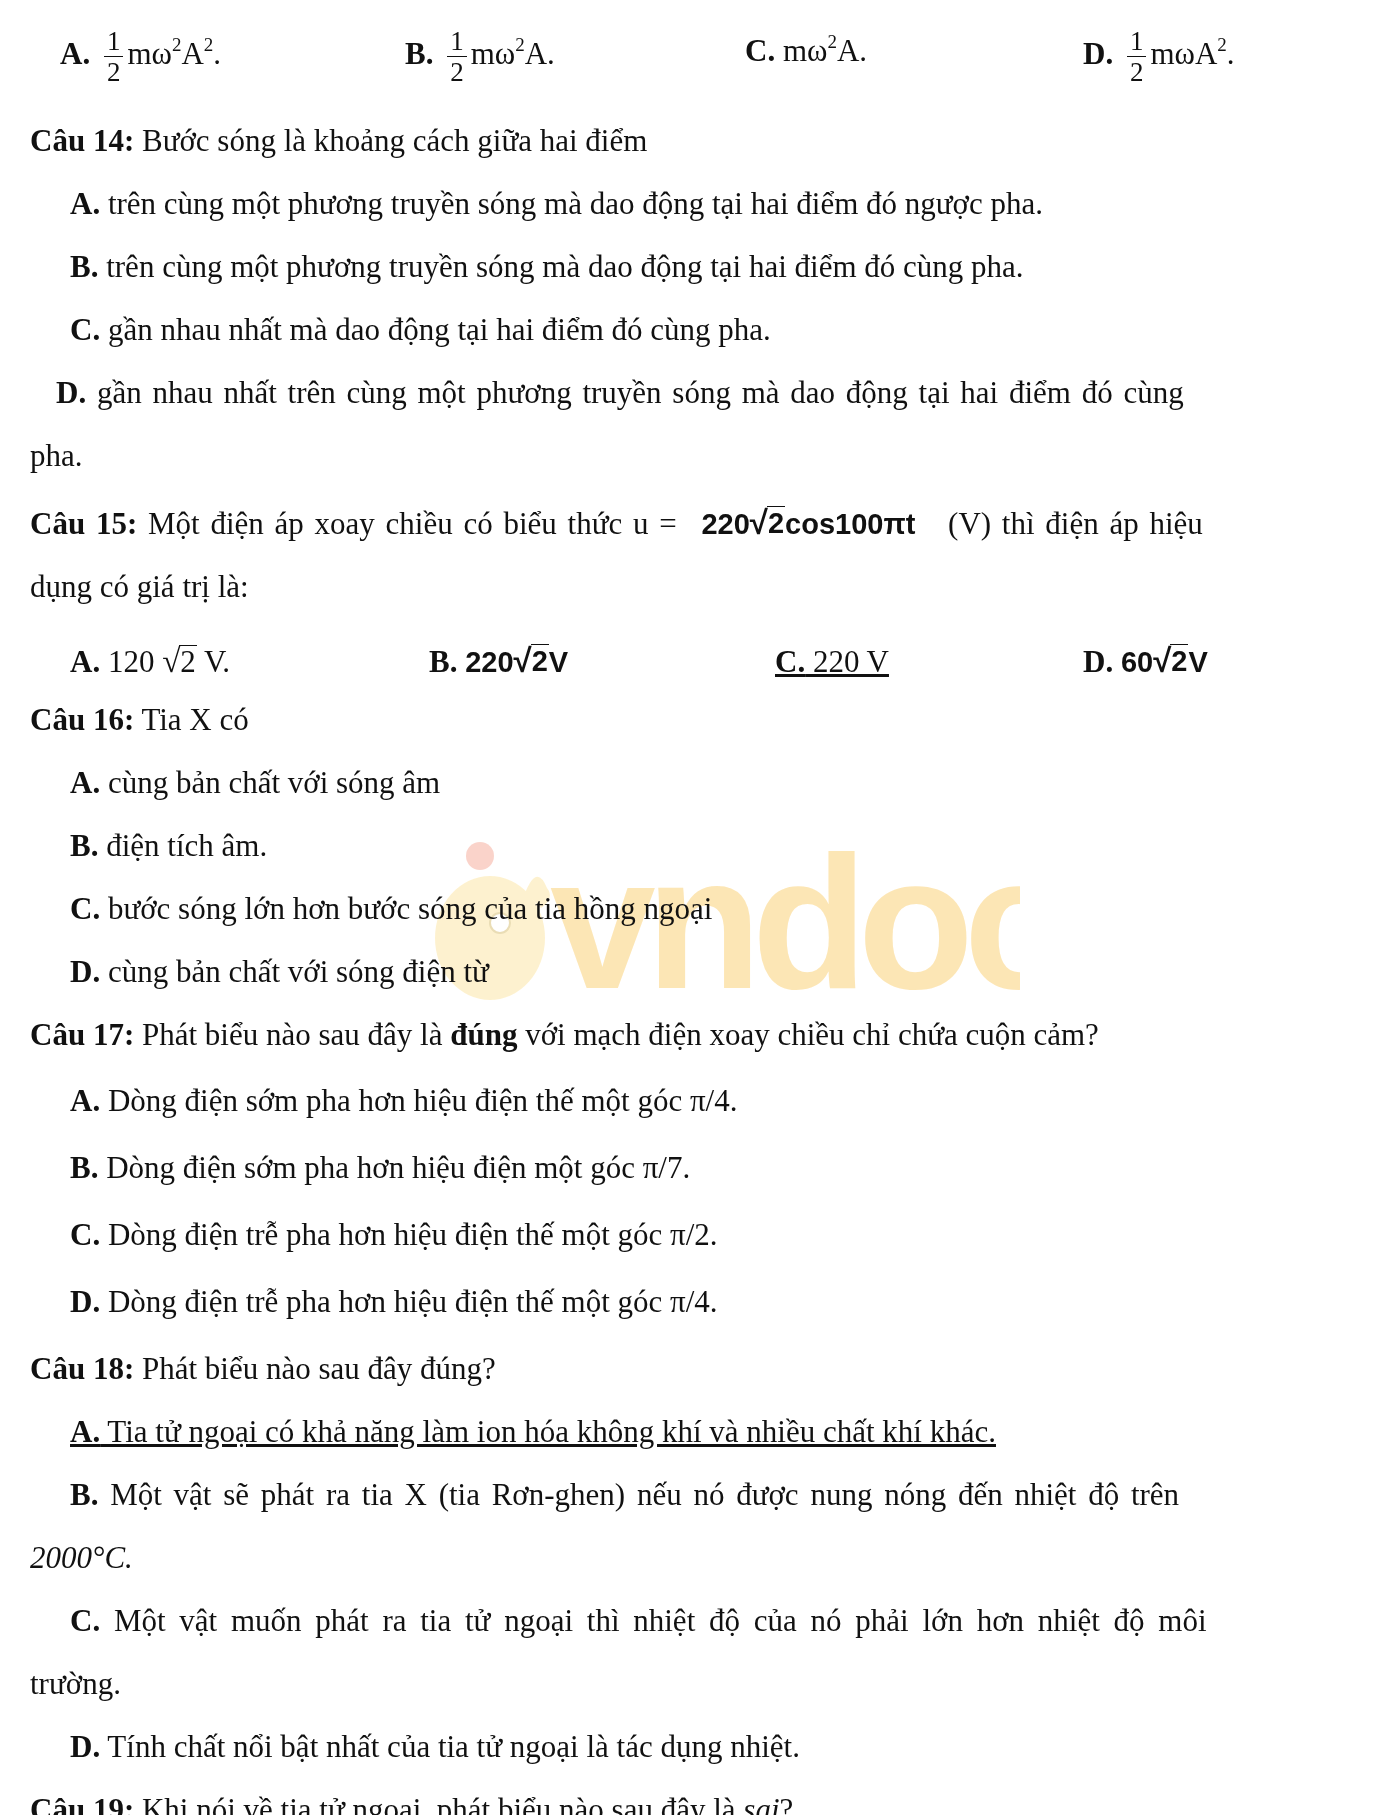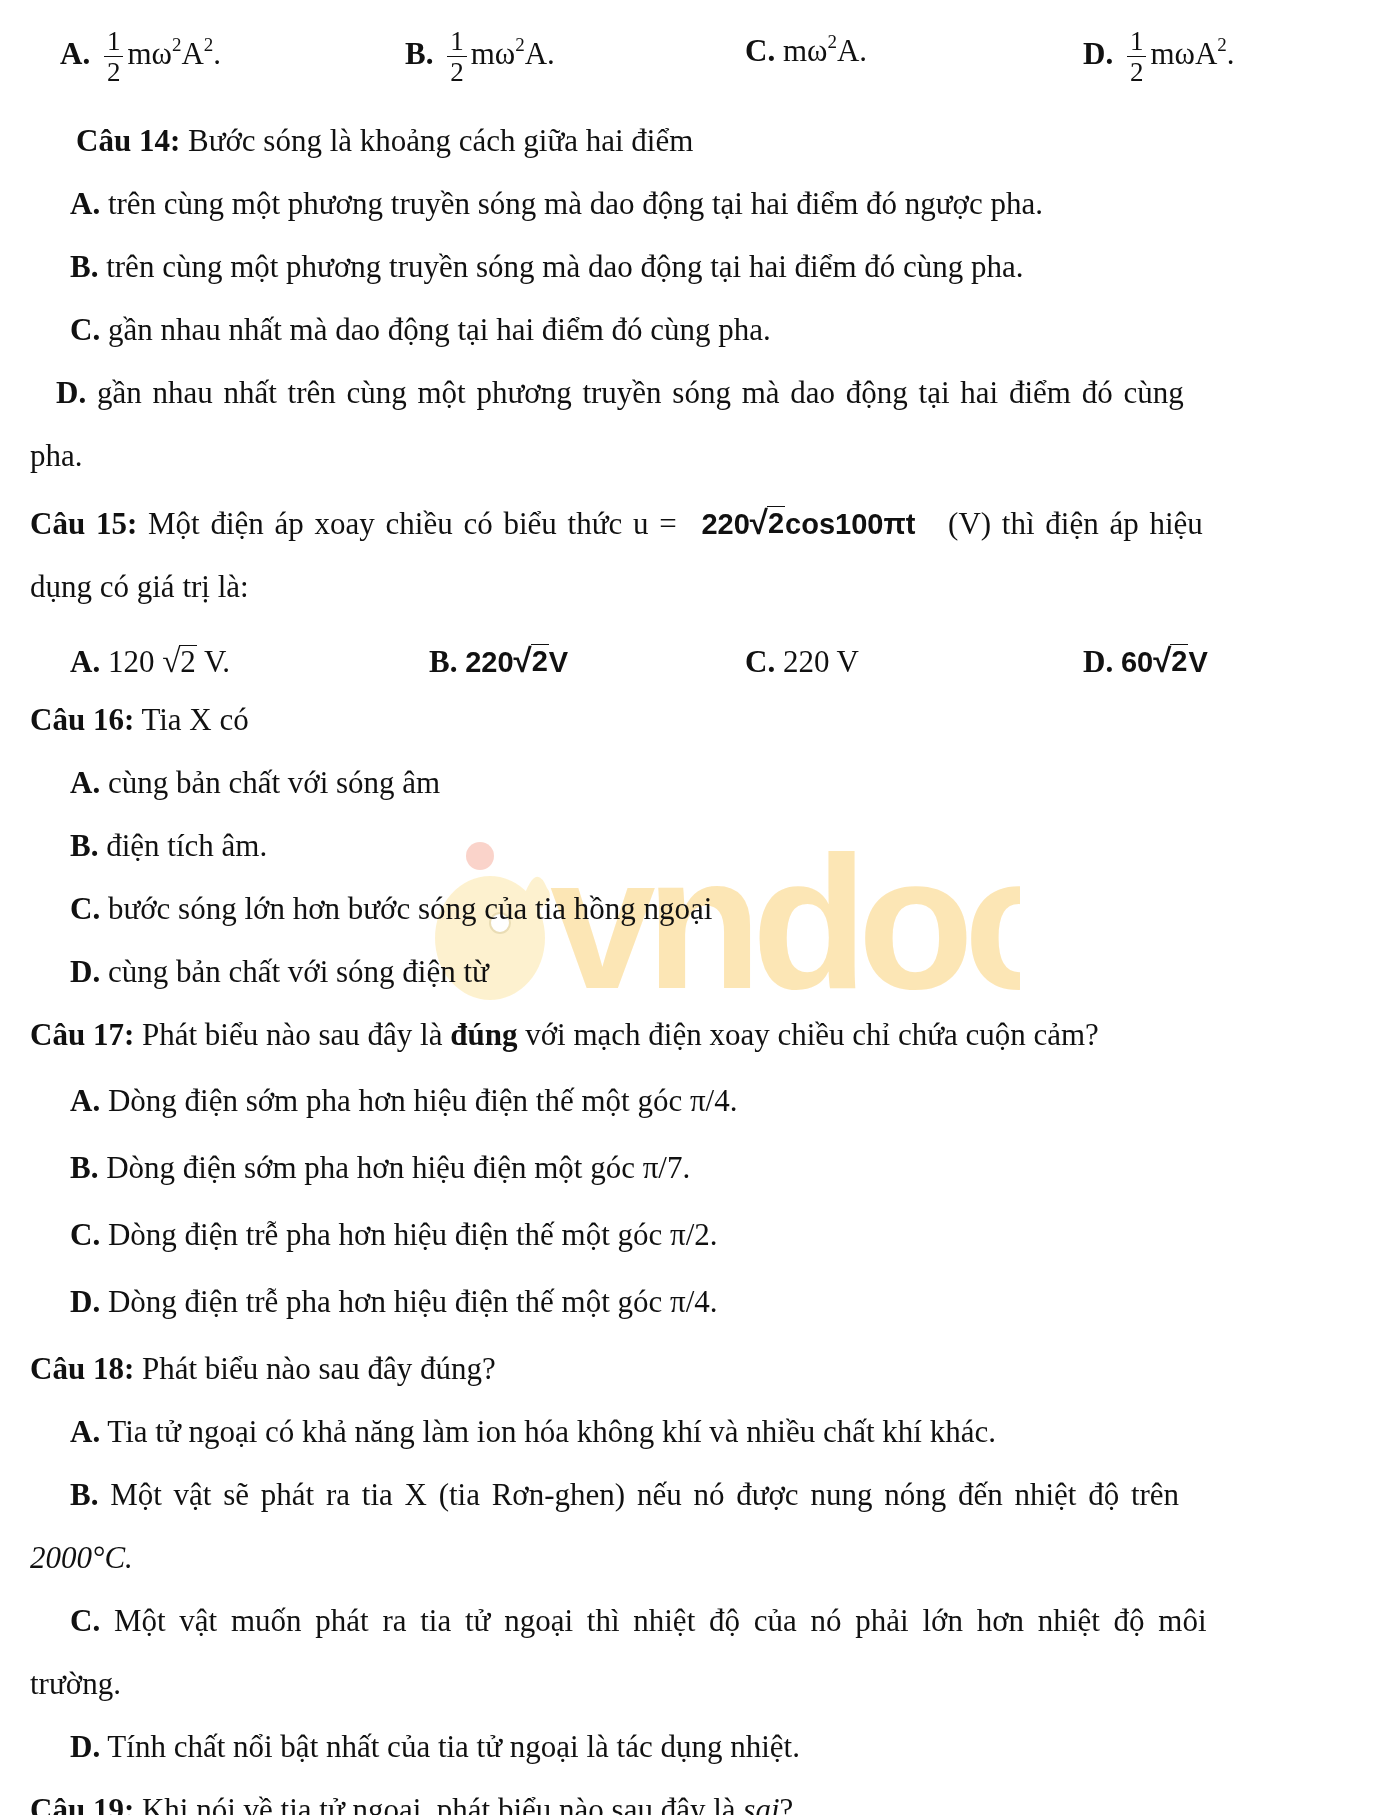--- a/index.html
+++ b/index.html
@@ -48,21 +48,21 @@
   <span>mω</span><sup>2</sup><span>A.</span>
 </div>
 <div class="line" style="left:1083px; top:26px;">
   <span class="b">D.</span>
   <span class="frac">
       <span class="num">1</span>
       <span class="den">2</span>
     </span><span>mωA</span><sup>2</sup><span>.</span>
 </div>
 
-<div class="line" style="left:30px; top:121px;margin-left:46px;">
+<div class="line" style="left:30px; top:121px;">
   <span class="b">Câu 14:</span><span> Bước sóng là khoảng cách giữa hai điểm</span>
 </div>
 <div class="line" style="left:70px; top:184px;">
   <span class="b">A.</span><span> trên cùng một phương truyền sóng mà dao động tại hai điểm đó ngược pha.</span>
 </div>
 <div class="line" style="left:70px; top:247px;">
   <span class="b">B.</span><span> trên cùng một phương truyền sóng mà dao động tại hai điểm đó cùng pha.</span>
 </div>
 <div class="line" style="left:70px; top:310px;">
   <span class="b">C.</span><span> gần nhau nhất mà dao động tại hai điểm đó cùng pha.</span>
@@ -92,21 +92,21 @@
       <span class="under">2</span>
     </span><span> V.</span>
 </div>
 <div class="line" style="left:429px; top:642px;">
   <span class="b">B.</span>
   <span class="sans"><span>220</span><span class="sqrt">
         <span class="rad">√</span>
         <span class="under">2</span>
       </span><span>V</span></span>
 </div>
-<div class="line" style="left:745px; top:642px;">
+<div class="line" style="left:775px; top:642px;text-decoration:underline;">
   <span class="b">C.</span><span> 220 V</span>
 </div>
 <div class="line" style="left:1083px; top:642px;text-align:center;">
   <span class="b">D.</span>
   <span class="sans"><span>60</span><span class="sqrt">
         <span class="rad">√</span>
         <span class="under">2</span>
       </span><span>V</span></span>
 </div>
 
@@ -148,21 +148,21 @@
 <div class="line" style="left:70px; top:1215px;">
   <span class="b">C.</span><span> Dòng điện trễ pha hơn hiệu điện thế một góc π/2.</span>
 </div>
 <div class="line" style="left:70px; top:1282px;">
   <span class="b">D.</span><span> Dòng điện trễ pha hơn hiệu điện thế một góc π/4.</span>
 </div>
 
 <div class="line" style="left:30px; top:1349px;">
   <span class="b">Câu 18:</span><span> Phát biểu nào sau đây đúng?</span>
 </div>
-<div class="line" style="left:70px; top:1412px;">
+<div class="line" style="left:70px; top:1412px;text-decoration:underline;">
   <span class="b">A.</span><span> Tia tử ngoại có khả năng làm ion hóa không khí và nhiều chất khí khác.</span>
 </div>
 <div class="line" style="left:70px; top:1475px; word-spacing:4px;">
   <span class="b">B.</span><span> Một vật sẽ phát ra tia X (tia Rơn-ghen) nếu nó được nung nóng đến nhiệt độ trên</span>
 </div>
 <div class="line" style="left:30px; top:1538px;font-style:italic;">
   <span>2000°C.</span>
 </div>
 <div class="line" style="left:70px; top:1601px; word-spacing:6px;">
   <span class="b">C.</span><span> Một vật muốn phát ra tia tử ngoại thì nhiệt độ của nó phải lớn hơn nhiệt độ môi</span>

